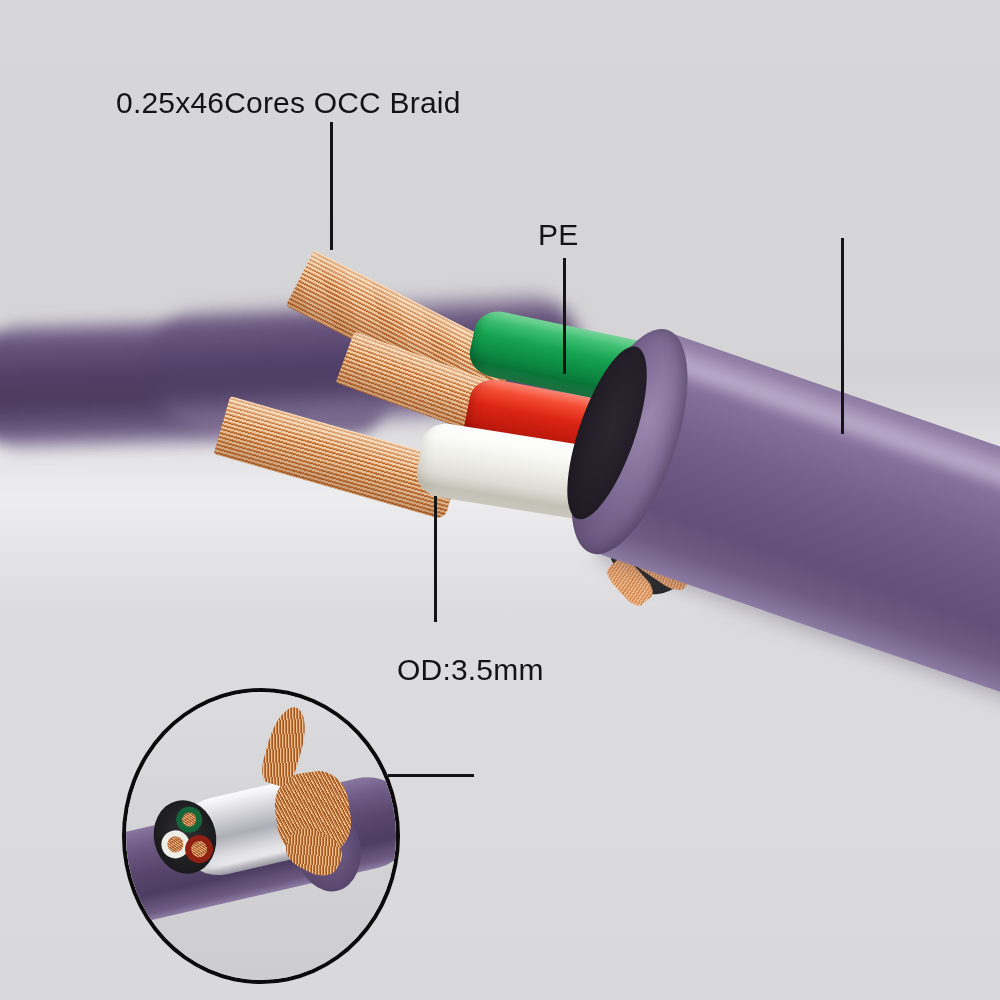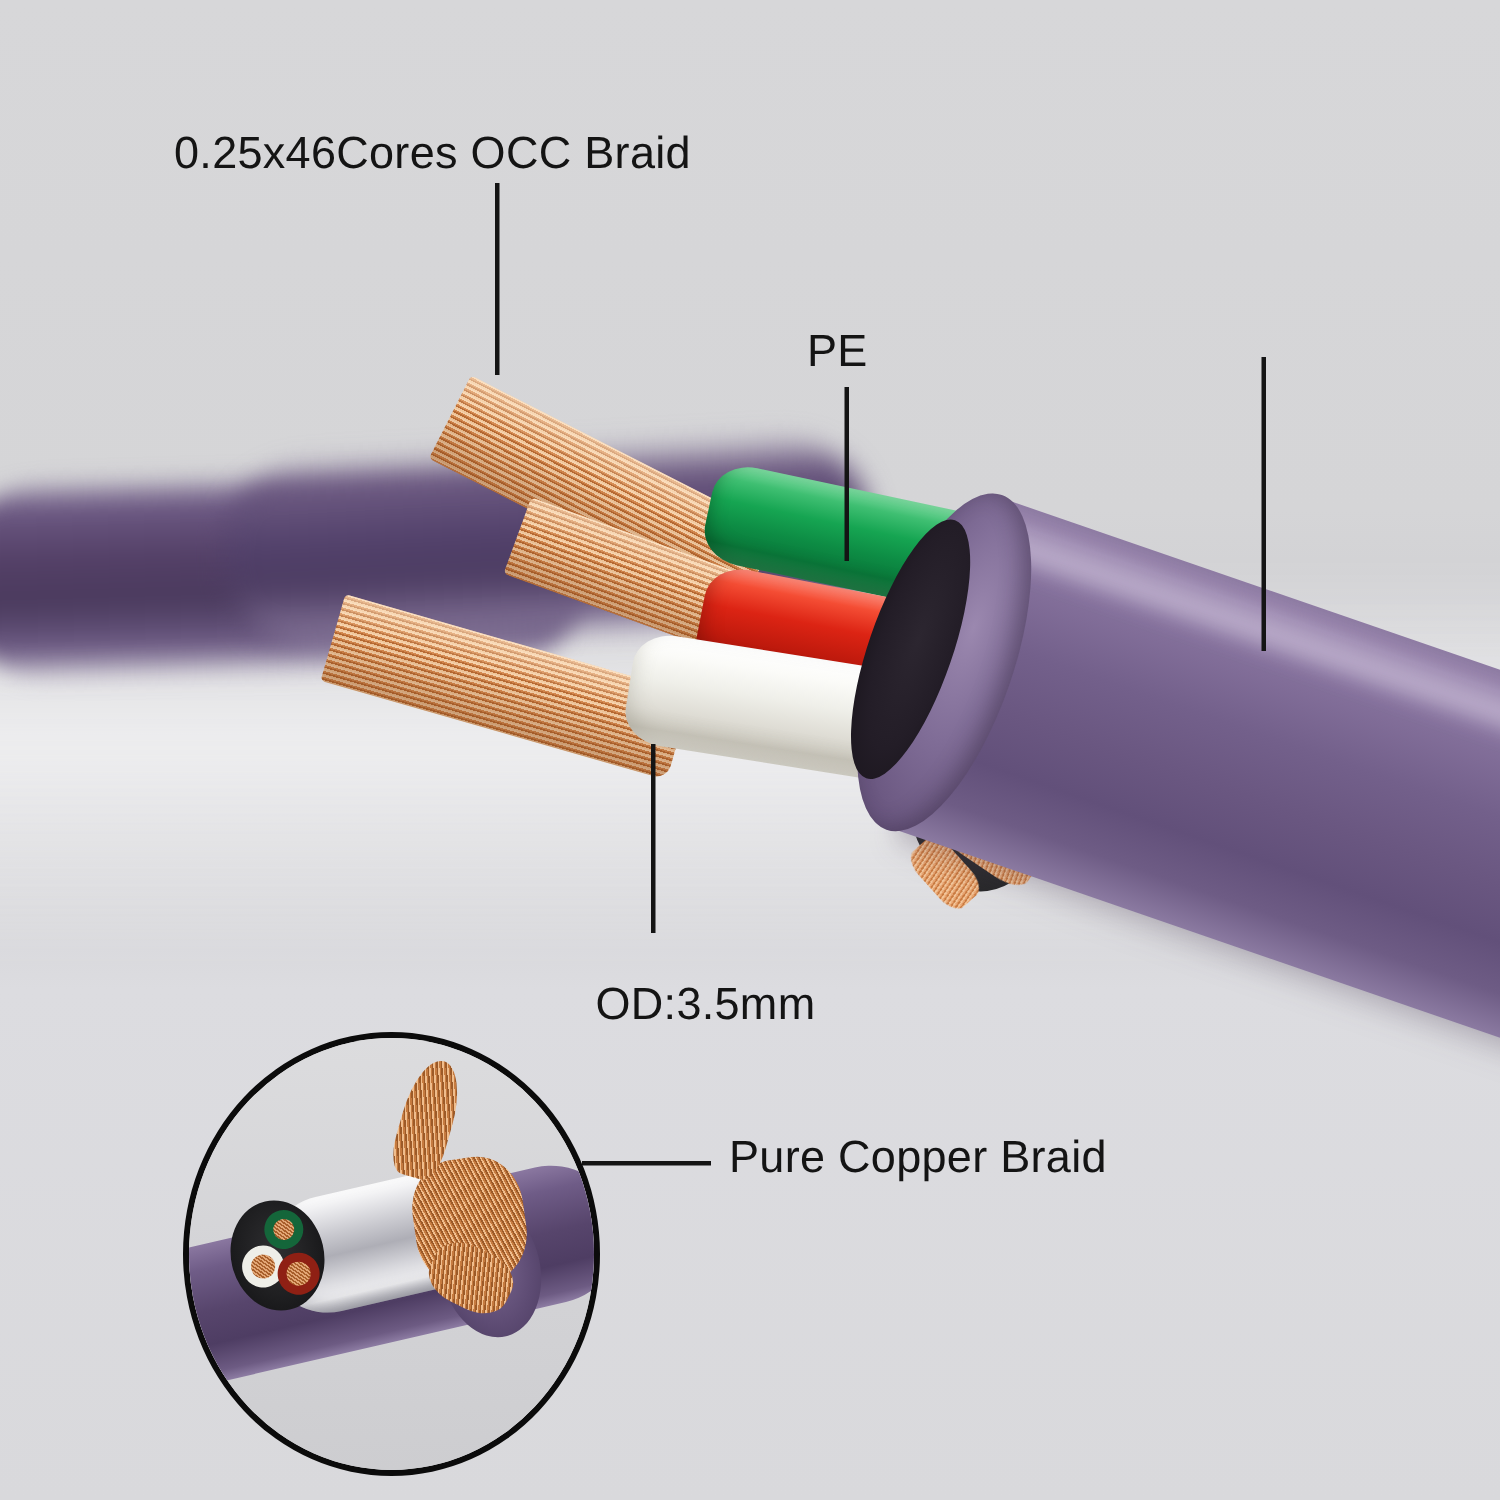--- a/index.html
+++ b/index.html
@@ -378,21 +378,20 @@
 
   <div class="leader leader-v ld-occ"></div>
   <div class="leader leader-v ld-pe"></div>
   <div class="leader leader-v ld-od13"></div>
   <div class="leader leader-v ld-od35"></div>
   <div class="leader leader-h ld-braid"></div>
 
   <div class="label lbl-occ">0.25x46Cores OCC Braid</div>
   <div class="label lbl-pe">PE</div>
   <div class="label lbl-od35">OD:3.5mm</div>
-  <div class="label lbl-braid">Pure Copper Braid</div>
 
   <div class="inset">
     <div class="inset-bg"></div>
     <div class="inset-cable"></div>
     <div class="inset-cable-cut"></div>
     <div class="inset-foil"></div>
 
     <div class="inset-braid" style="left:150px;top:80px;width:74px;height:84px;transform:rotate(-8deg);"></div>
     <div class="inset-braid" style="left:142px;top:14px;width:34px;height:80px;transform:rotate(16deg);border-radius:50% 50% 30% 30%;"></div>
     <div class="inset-braid" style="left:160px;top:140px;width:56px;height:40px;transform:rotate(26deg);"></div>

